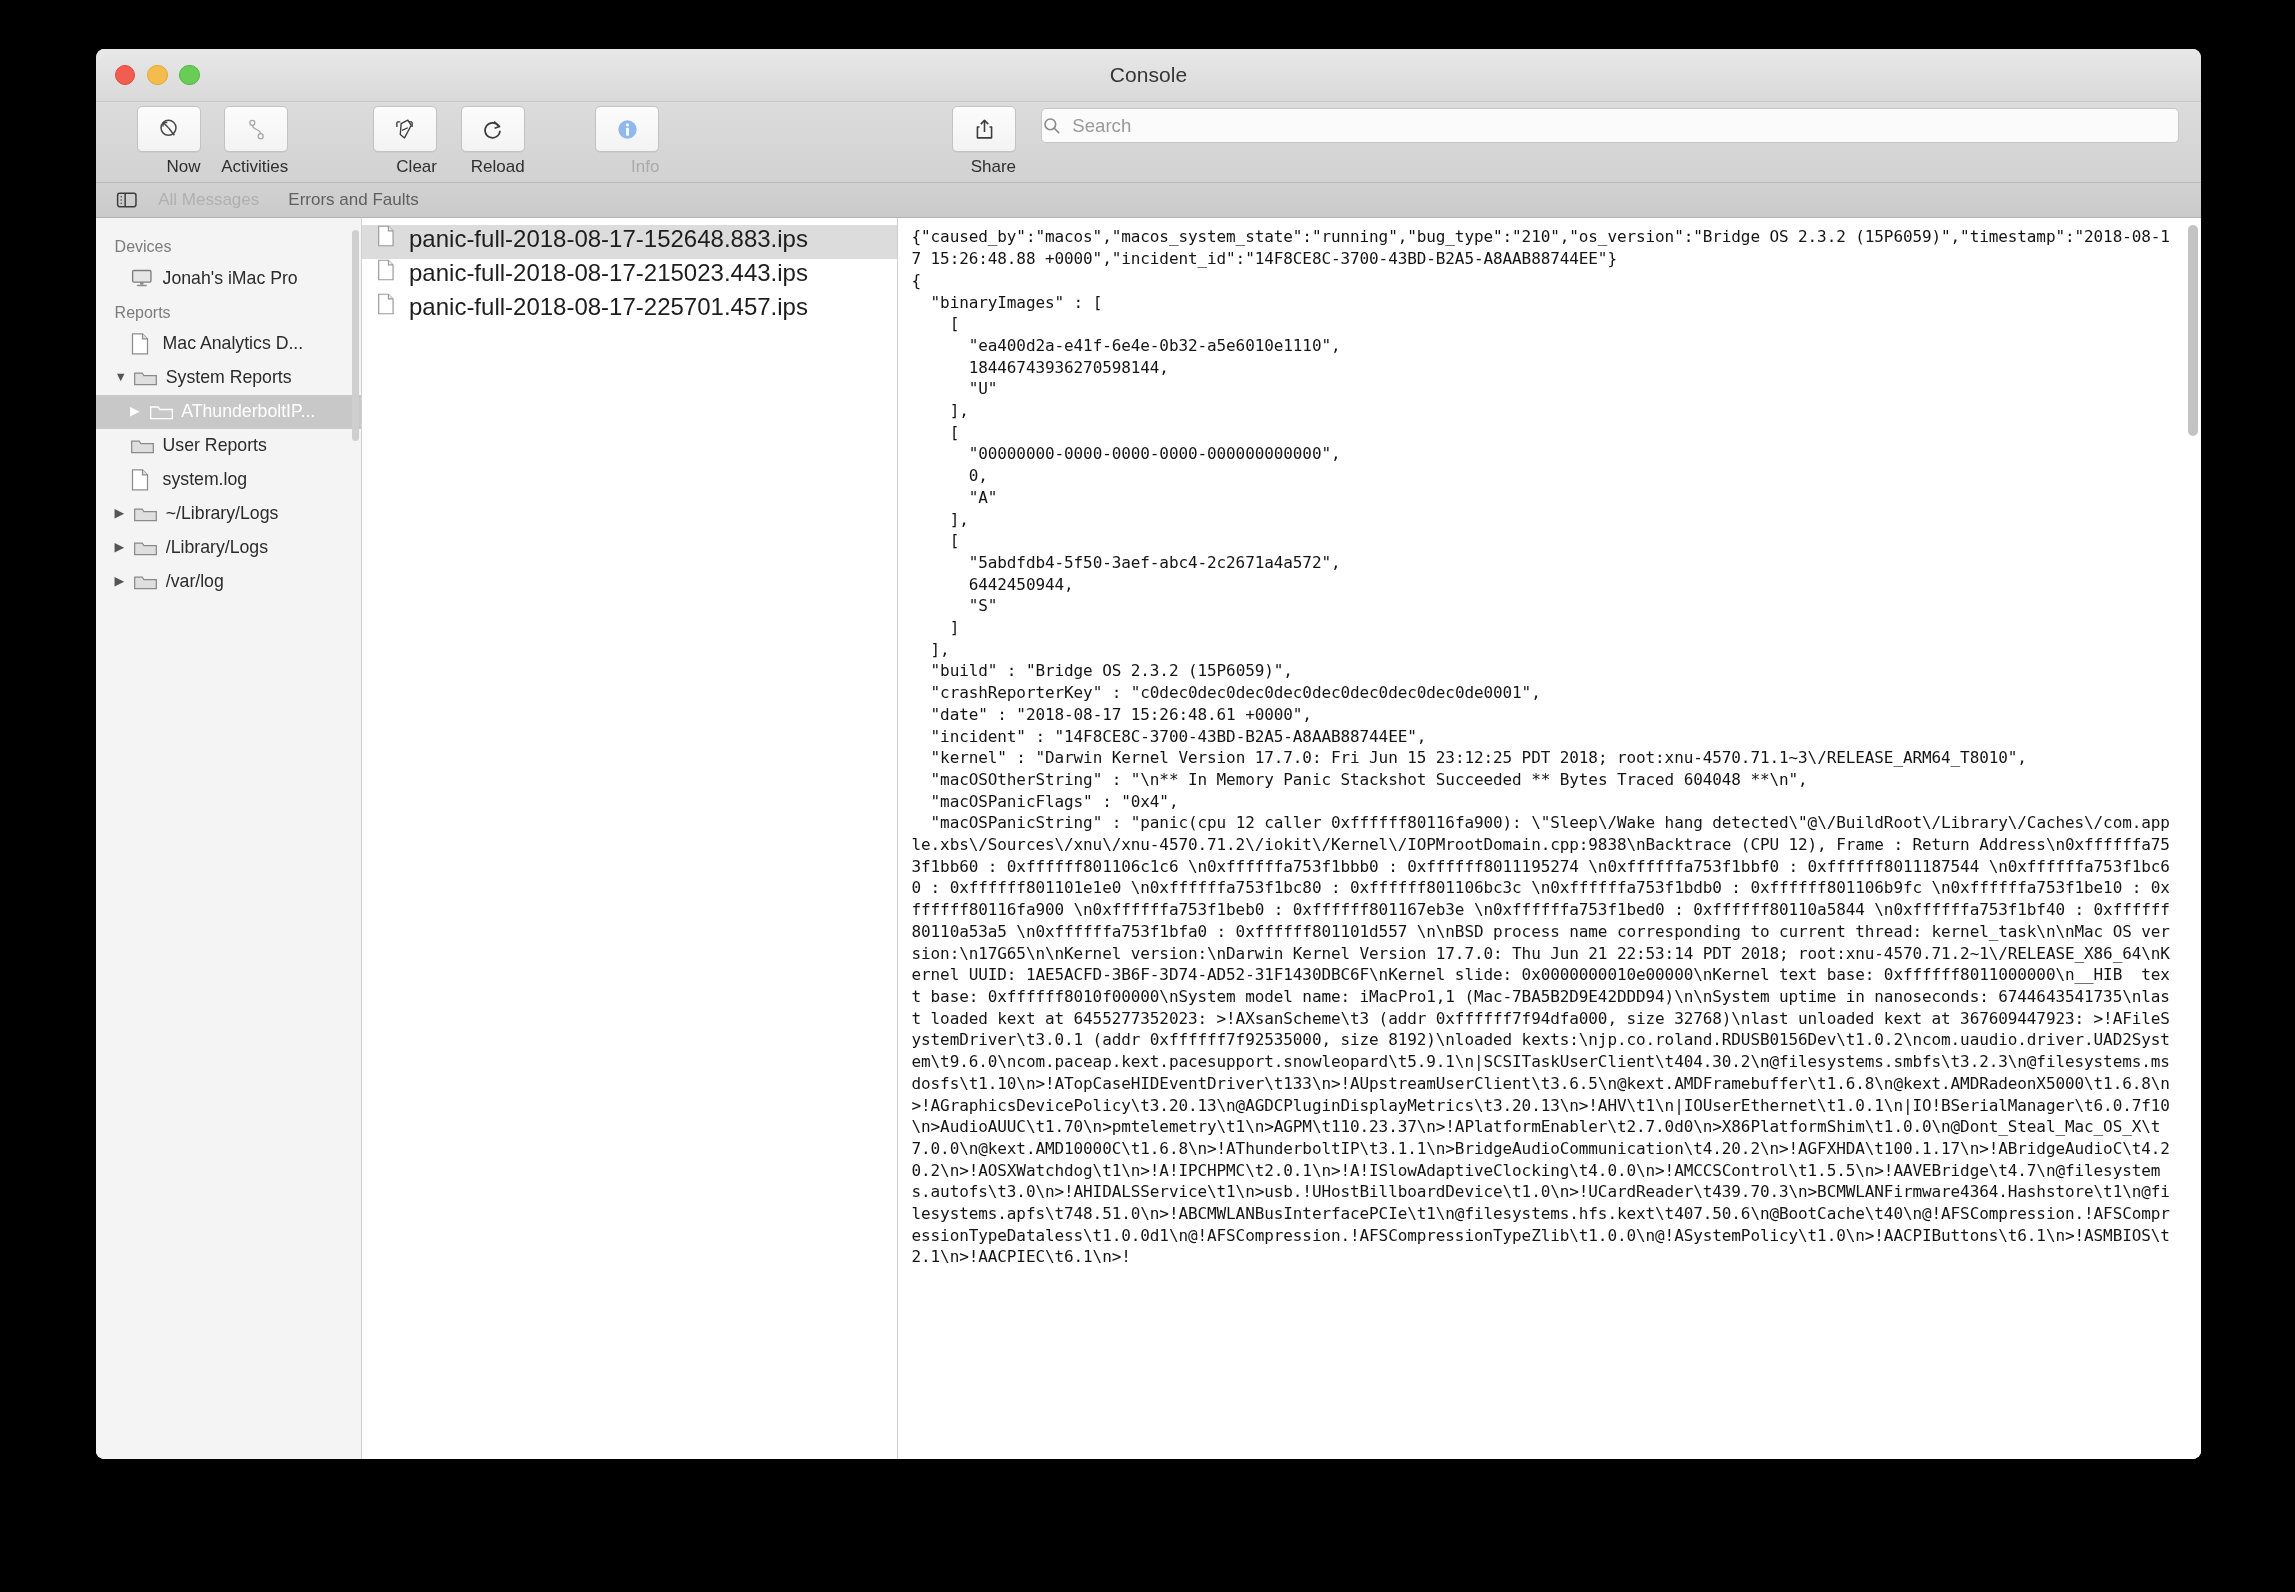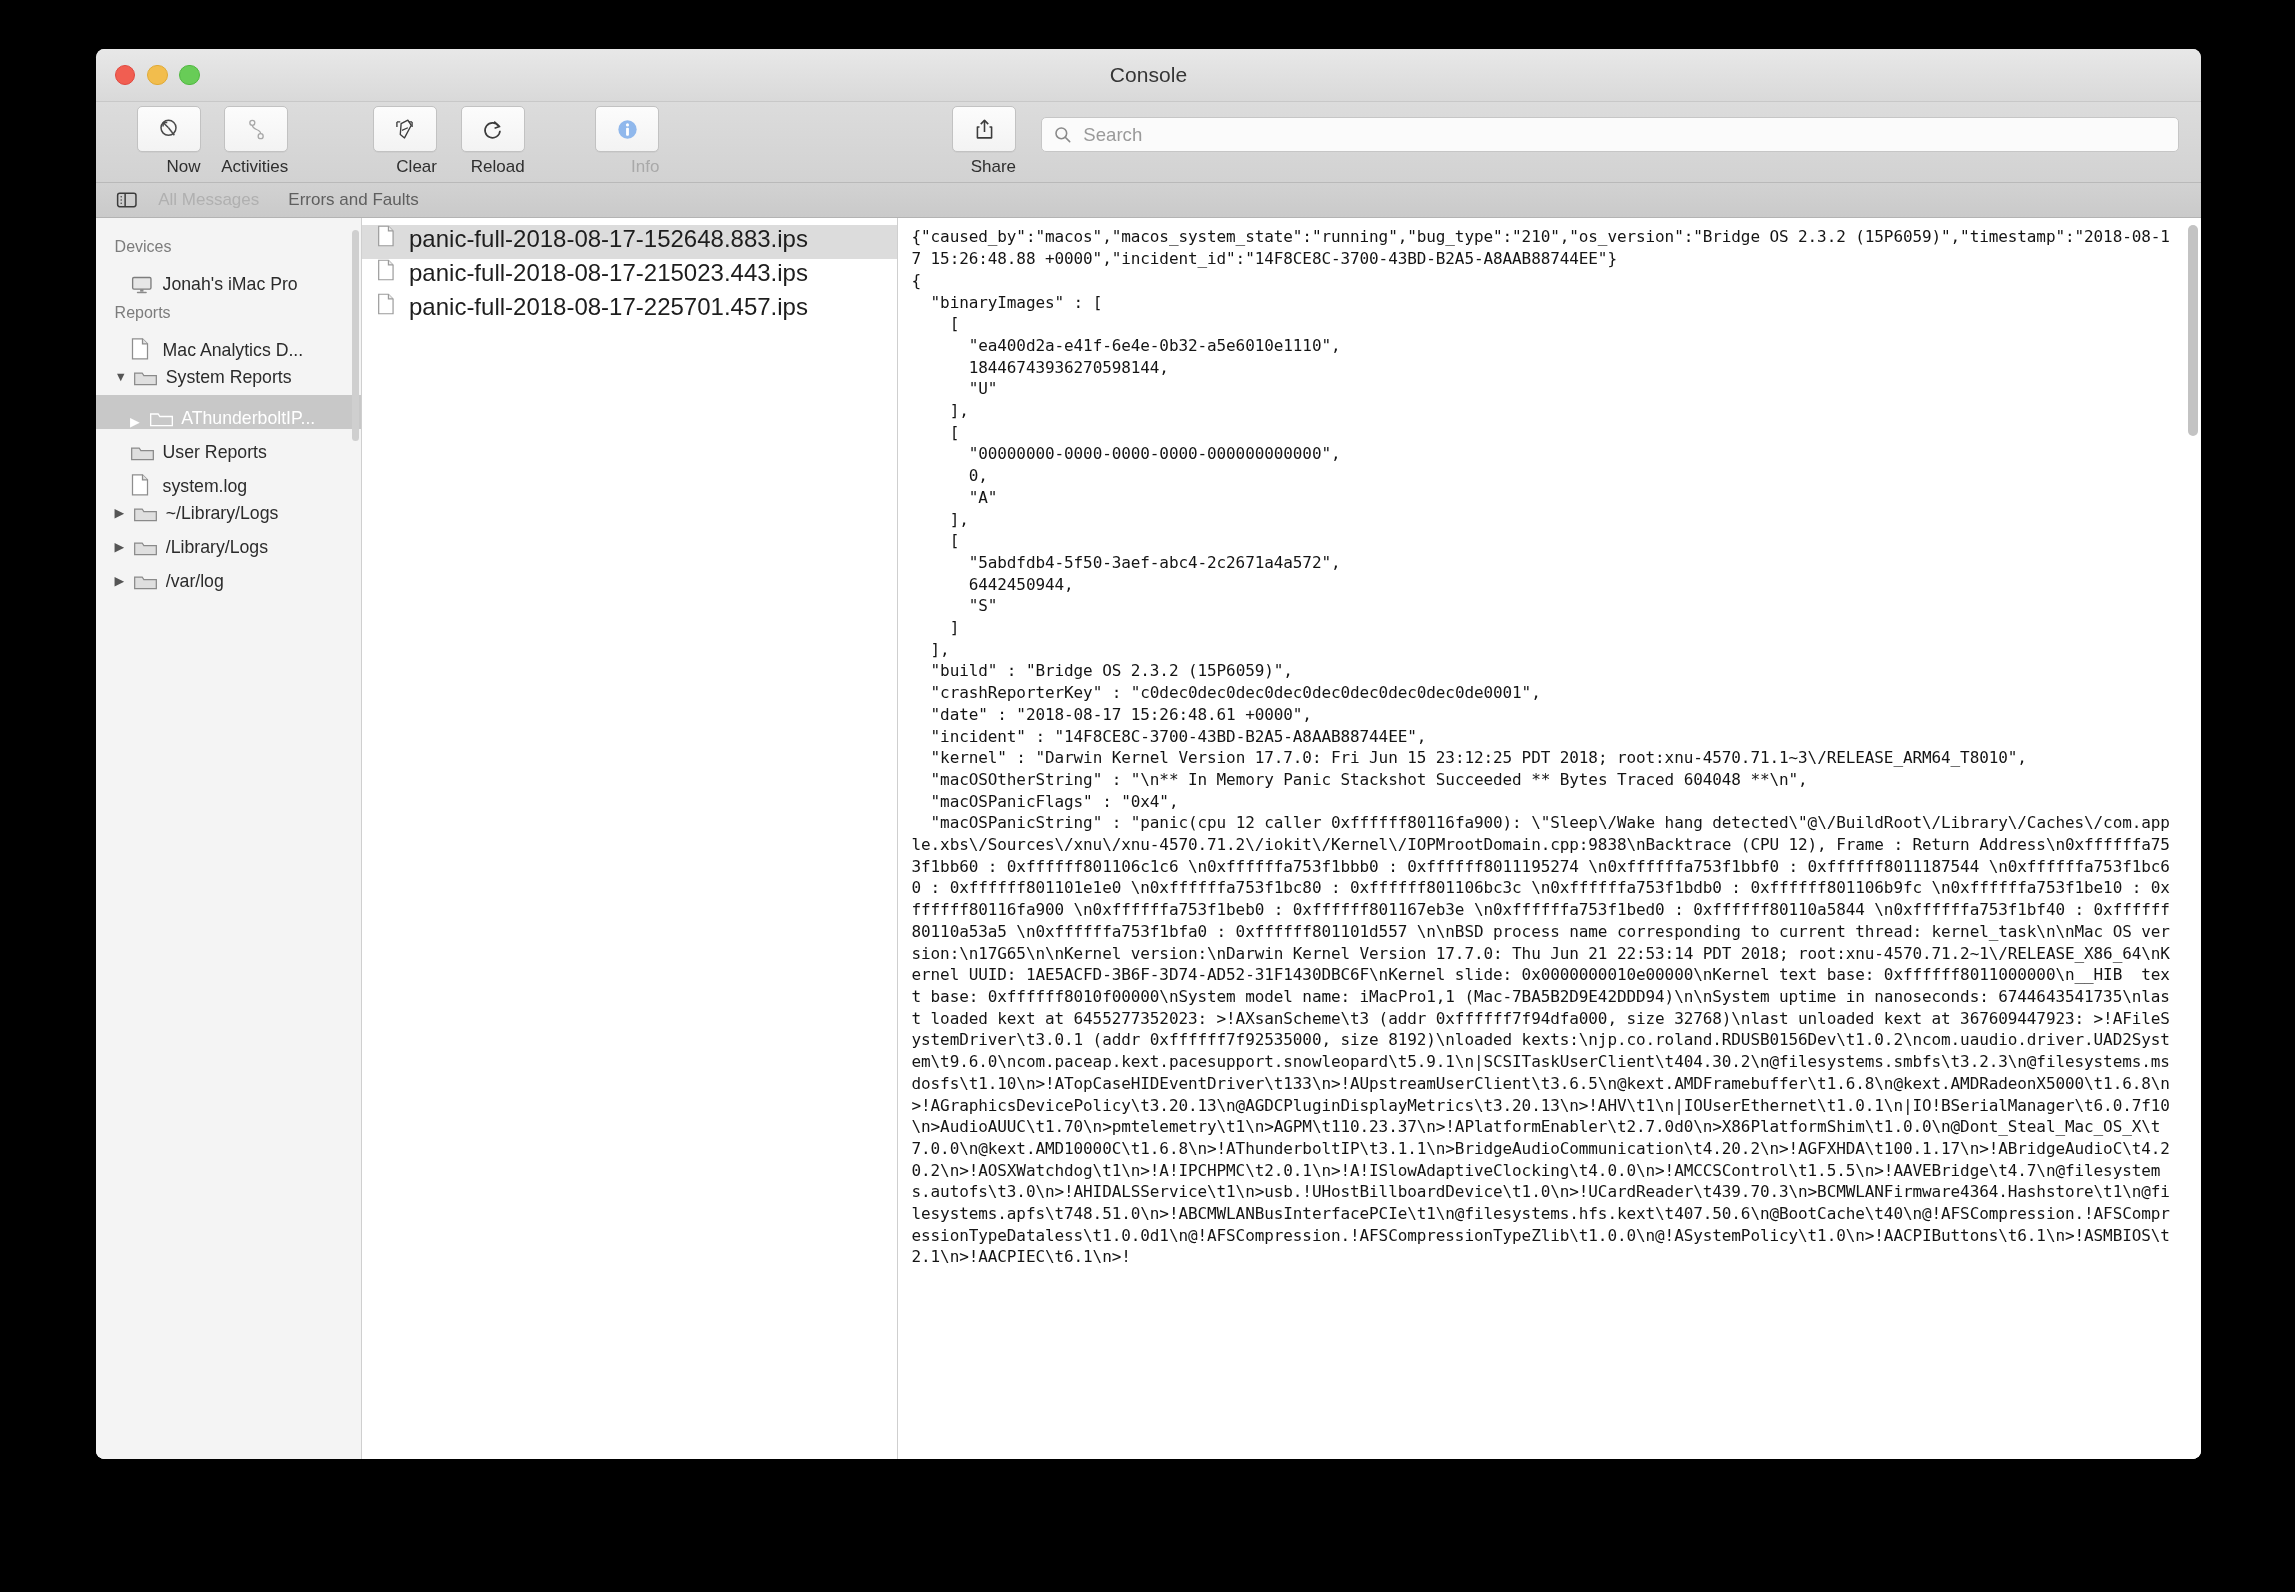--- a/index.html
+++ b/index.html
@@ -101,28 +101,28 @@
   }
   .tb-item.disabled .tb-label { color: #a9a9a9; }
   .tb-gap-lg { width: 61px; }
   .tb-gap-md { width: 47px; }
   .tb-gap-sm { width: 25px; }
 
   #searchbox {
     flex: 1;
     margin-left: 18.6px;
     margin-right: 22px;
-    margin-top: 11px;
+    margin-top: 2px;
     height: 35px;
     background: #fbfbfb;
     border: 0.8px solid #c6c6c6;
     border-radius: 5px;
     display: flex;
     align-items: center;
-    padding-left: 11px;
+    padding-left: 0;
     box-sizing: border-box;
   }
   #search-placeholder {
     font-size: 18.6px;
     color: #9a9a9a;
     margin-left: 10px;
   }
 
   
   #filterbar {
@@ -184,21 +184,21 @@
     width: 18.6px;
     flex: 0 0 18.6px;
     font-size: 12.6px;
     color: #555;
     line-height: 1;
   }
   .sb-row.selected .tri { color: #fff; }
   .sb-row .sb-icon { flex: 0 0 25px; margin-right: 7.6px; display:flex; align-items:center;}
   .sb-row .sb-text { overflow: hidden; text-overflow: ellipsis; }
   .indent-0 { padding-left: 18.6px; }
-  .indent-1 { padding-left: 34px; align-items: flex-end; }
+  .indent-1 { padding-left: 34px; }
 
   
   #filelist {
     width: 536px;
     flex: 0 0 536px;
     background: #ffffff;
     border-right: 0.8px solid #cfcfcf;
     padding-top: 6.7px;
     box-sizing: border-box;
     overflow: hidden;

